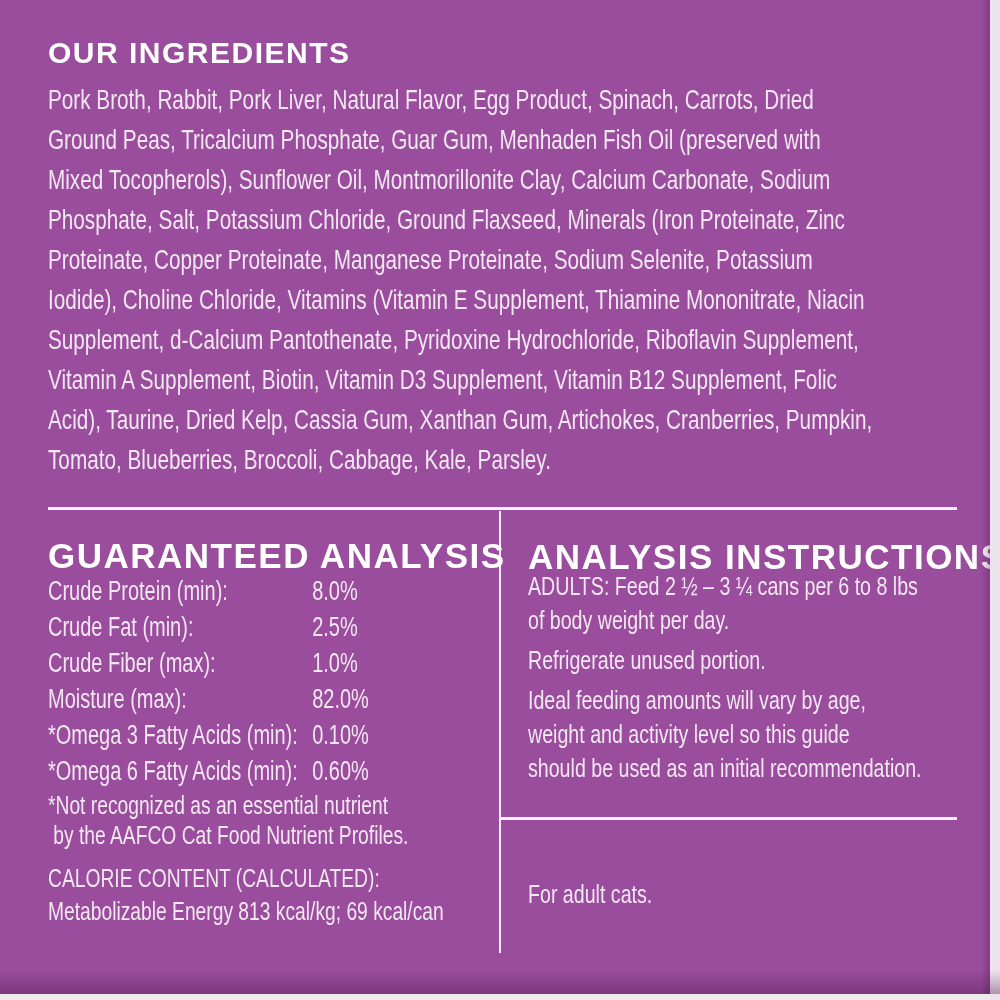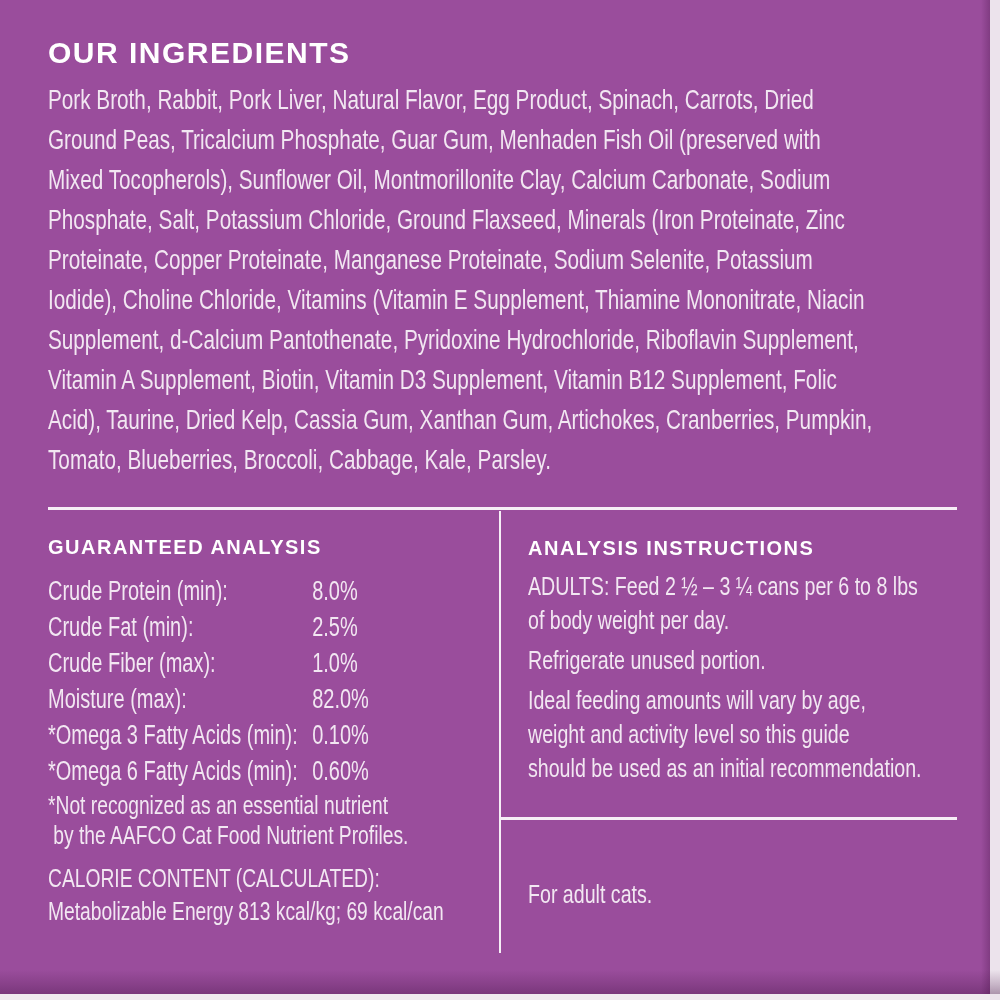--- a/index.html
+++ b/index.html
@@ -9,21 +9,21 @@
   }
   .label-bg { position:absolute; inset:0; background:#9a4d9c; }
   
   .edge-right-shade { position:absolute; top:0; bottom:0; left:981px; width:9px;
     background:linear-gradient(to right, rgba(70,20,70,0) 0%, rgba(70,20,70,.30) 100%); }
   .edge-right-strip { position:absolute; top:0; bottom:0; left:990px; width:10px; background:#ece3ec; }
   .edge-bottom-shade { position:absolute; left:0; right:0; top:970px; height:24px;
     background:linear-gradient(to bottom, rgba(70,20,70,0) 0%, rgba(70,20,70,.22) 60%, rgba(70,20,70,.38) 100%); }
   .edge-bottom-strip { position:absolute; left:0; right:10px; top:994px; height:6px; background:#f0eaef; }
 
-  .h { position:absolute; font-weight:700; color:#ffffff; font-size:20px;
+  .h { position:absolute; font-weight:700; color:#ffffff; font-size:35px;
        letter-spacing:1.5px; white-space:pre; }
   .h-big { font-size:30px; }
 
   
   .cond { transform:scaleX(0.74); transform-origin:0 0; }
   .body-txt { color:#f2e7f2; }
   .line { white-space:pre; }
 
   .ing-lines { position:absolute; left:48px; top:80px; font-size:28px; line-height:40px; }
 

